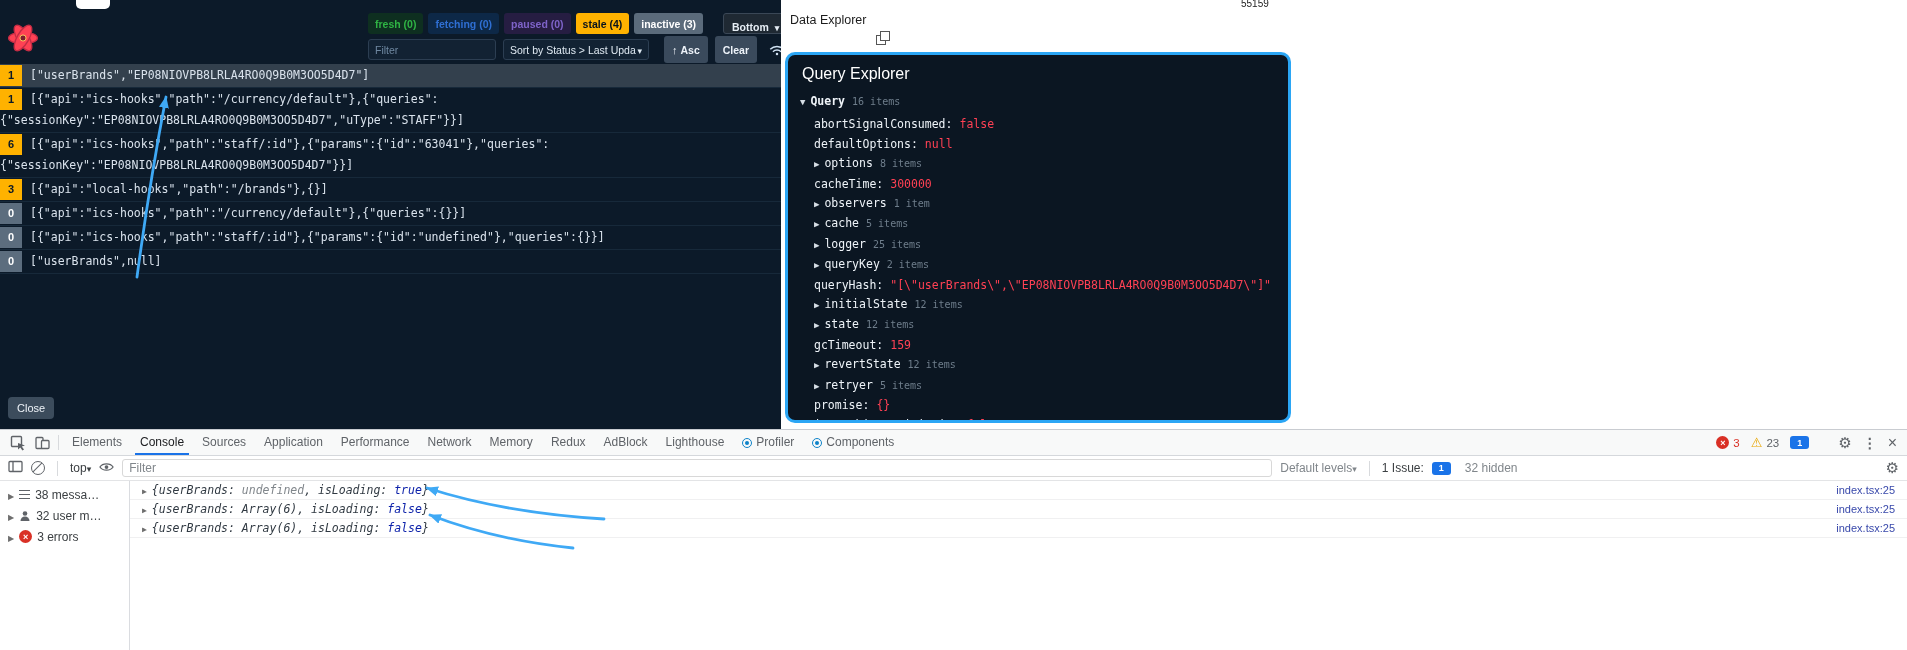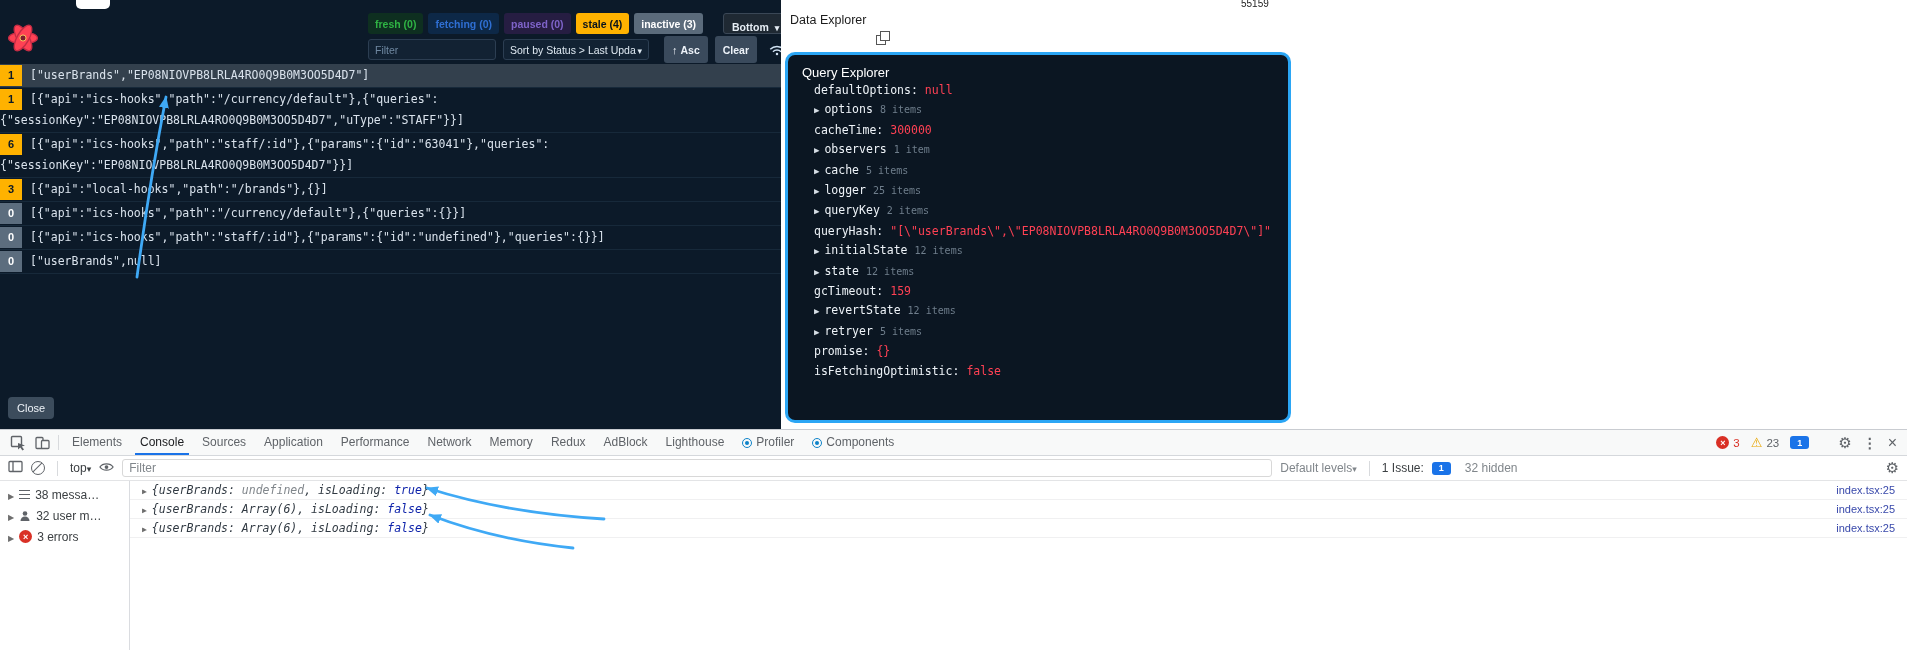--- a/index.html
+++ b/index.html
@@ -48,21 +48,21 @@
              border:none;border-radius:4px;font-size:11px;cursor:pointer;}
 
   
   .page-area{position:absolute;left:781px;top:0;width:1126px;height:429px;background:#fff;}
   .page-num{position:absolute;left:460px;top:-2px;font-size:10px;color:#222;}
   .de-heading{position:absolute;left:9px;top:13px;font-size:12.5px;color:#1c1c1c;}
   .copy-icon{position:absolute;left:95px;top:35px;width:8px;height:8px;border:1.3px solid #555;background:#fff;}
   .copy-icon::after{content:"";position:absolute;left:3px;top:-5px;width:8px;height:8px;border:1.3px solid #555;background:#fff;}
   .qe-box{position:absolute;left:4px;top:52px;width:506px;height:371px;box-sizing:border-box;background:#0b1622;
           border:3px solid #2ba6f5;border-radius:10px;padding:8px 8px 0 12px;overflow:hidden;}
-  .qe-title{color:#fff;font-size:13px;margin:2px 0 1px 2px;}
+  .qe-title{color:#fff;font-size:16px;margin:2px 0 9px 2px;}
   .qe-root{font-family:"DejaVu Sans Mono",monospace;font-size:12px;color:#eef3f8;margin-bottom:3px;}
   .qe-root .qe-key{font-weight:bold;}
   .qe-entries{margin-left:14px;}
   .qe-row{line-height:19.4px;white-space:nowrap;font-family:"DejaVu Sans Mono",monospace;font-size:11.5px;cursor:pointer;}
   .qe-arrow{color:#d6dee6;font-size:9px;margin-right:5px;}
   .qe-arrow:empty{display:none;margin:0;}
   .qe-key{color:#eef3f8;}
   .qe-val{color:#ff4154;margin-left:7px;}
   .qe-val:empty{display:none;margin:0;}
   .qe-meta{color:#6f7e8c;font-size:10px;margin-left:7px;}
@@ -199,22 +199,26 @@
     <button class="close-btn">Close</button>
   </section>
 
   <section class="page-area">
     <span class="page-num">55159</span>
     <div class="de-heading">Data Explorer</div>
     <span class="copy-icon"></span>
 
     <div class="qe-box">
       <div class="qe-title">Query Explorer</div>
+      <div class="qe-root qe-row">
+        <span class="qe-arrow">▼</span><span class="qe-key">Query</span><span class="qe-meta">16 items</span>
+      </div>
       <div class="qe-entries">
 
+          <div class="qe-row"><span class="qe-key">abortSignalConsumed:</span><span class="qe-val">false</span></div>
 
           <div class="qe-row"><span class="qe-key">defaultOptions:</span><span class="qe-val">null</span></div>
 
           <div class="qe-row"><span class="qe-arrow">▶</span><span class="qe-key">options</span><span class="qe-meta">8 items</span></div>
 
           <div class="qe-row"><span class="qe-key">cacheTime:</span><span class="qe-val">300000</span></div>
 
           <div class="qe-row"><span class="qe-arrow">▶</span><span class="qe-key">observers</span><span class="qe-meta">1 item</span></div>
 
           <div class="qe-row"><span class="qe-arrow">▶</span><span class="qe-key">cache</span><span class="qe-meta">5 items</span></div>

